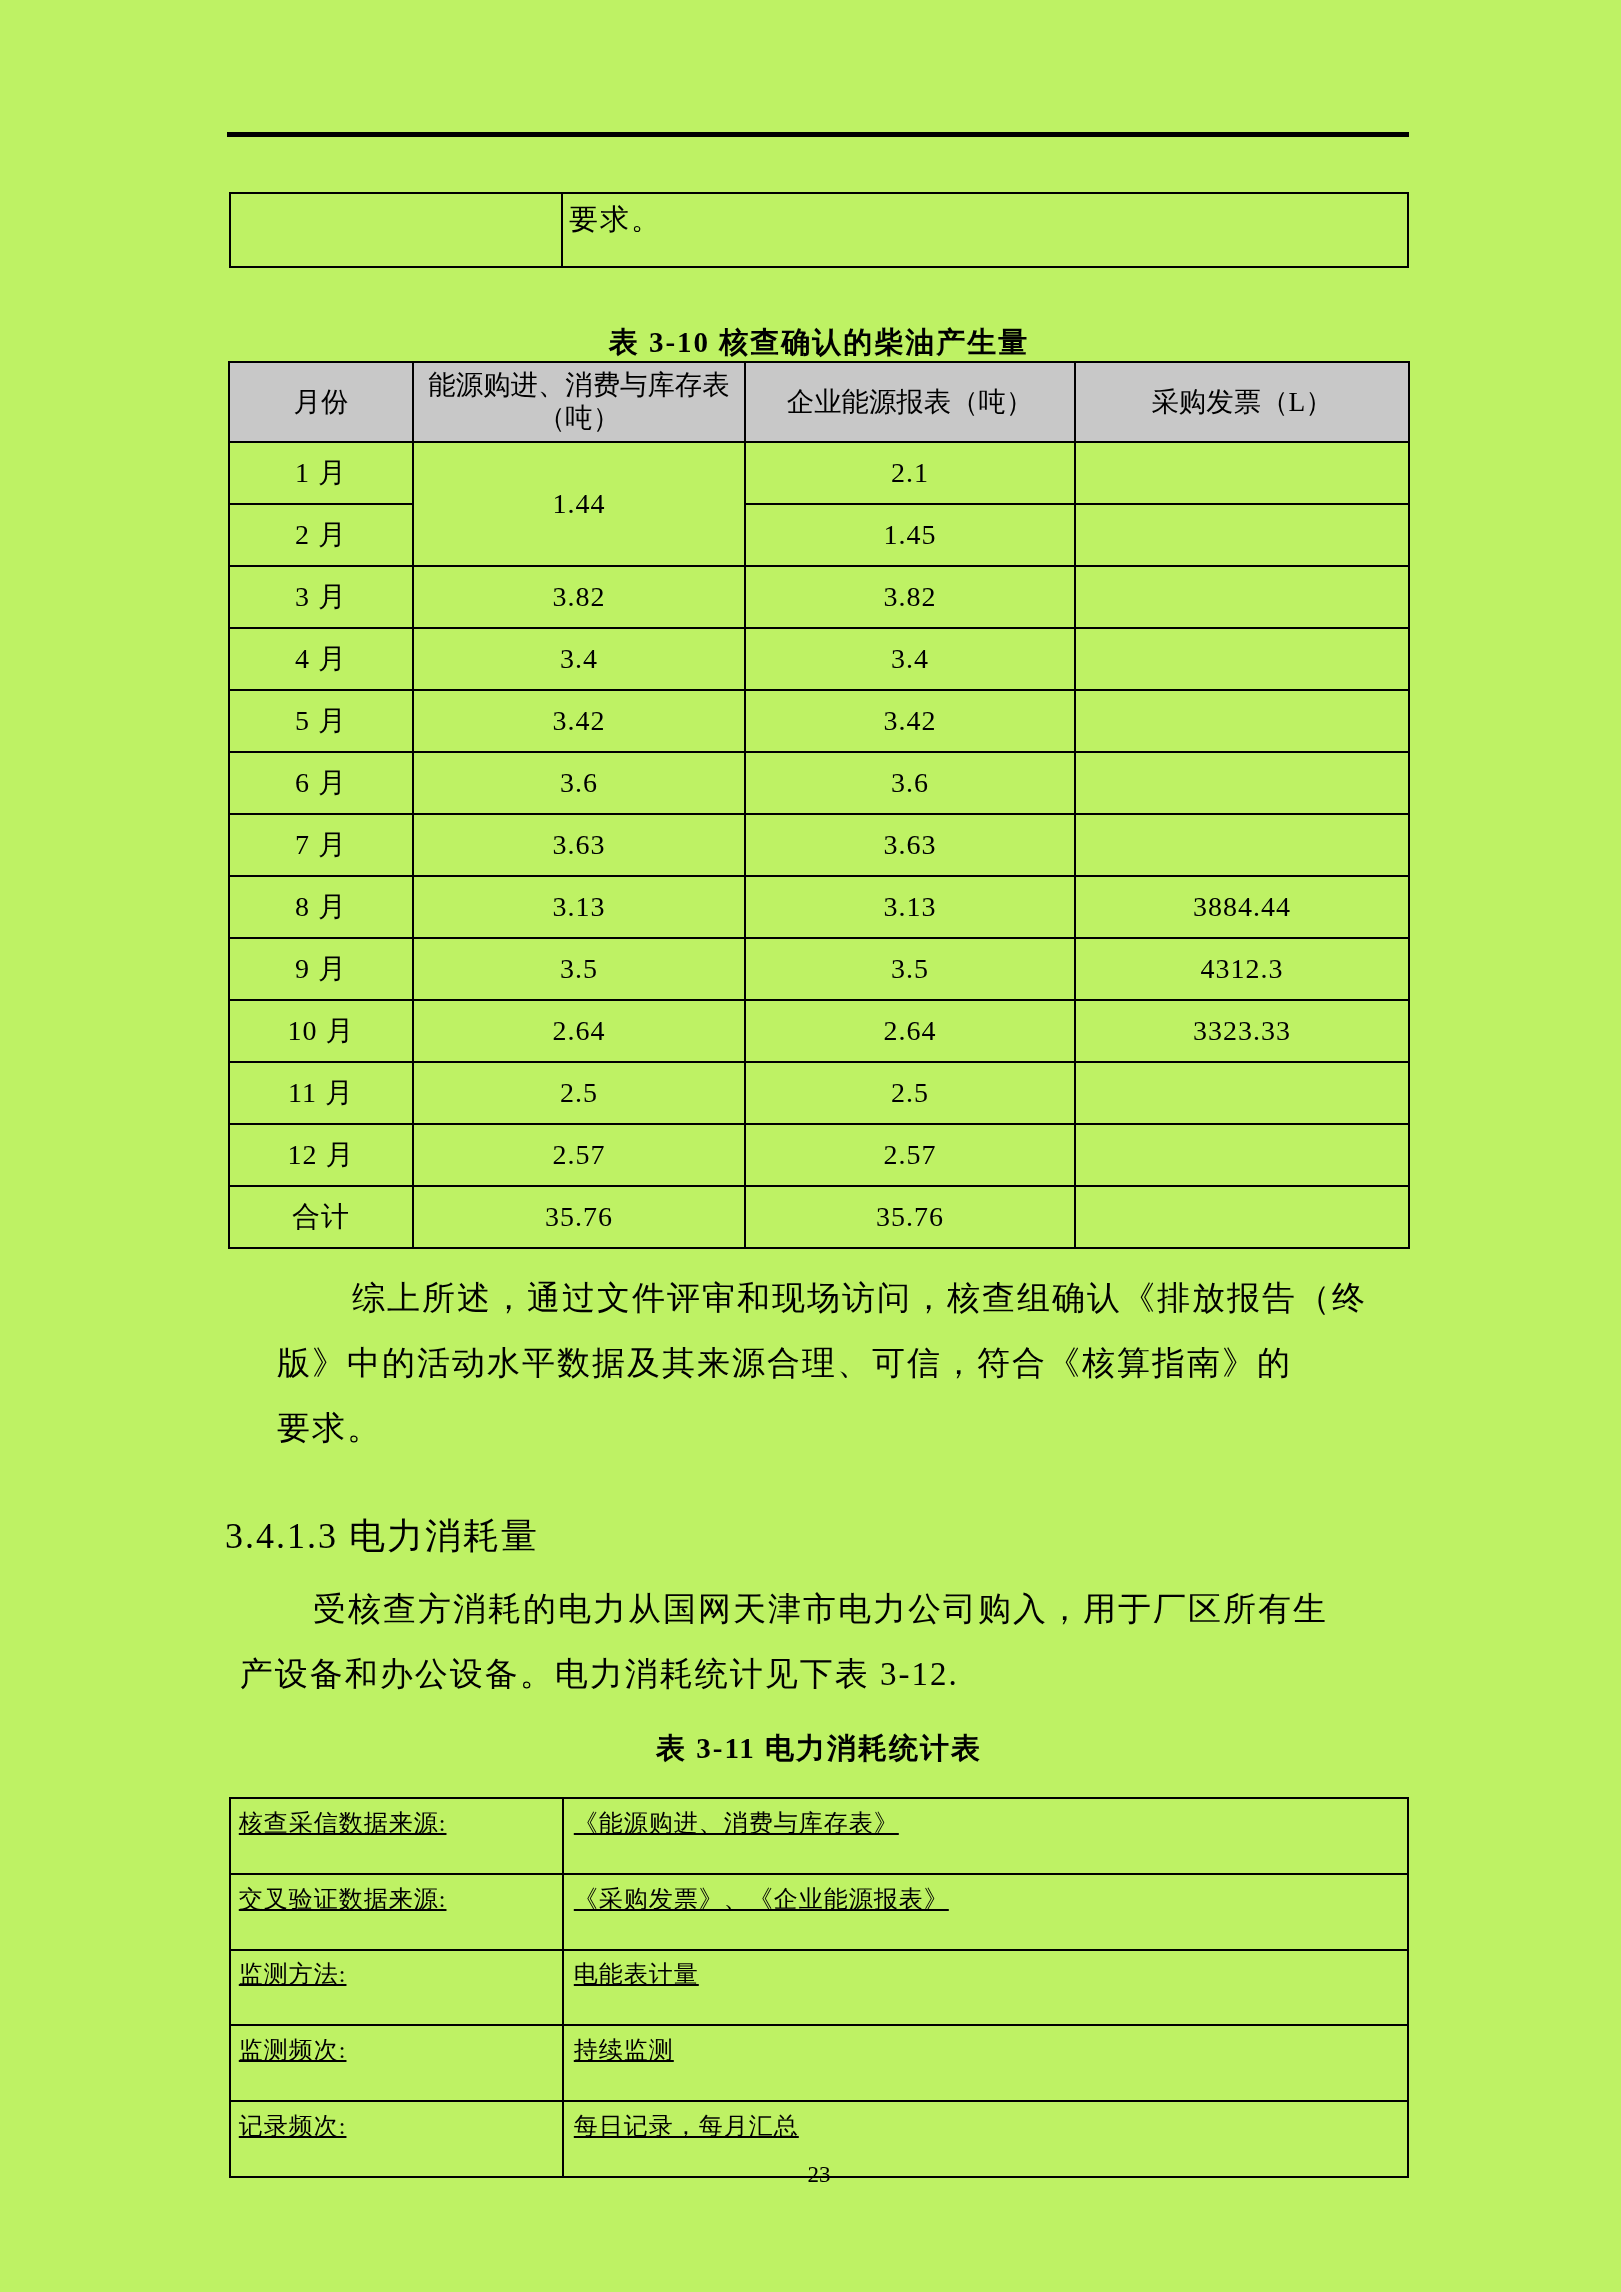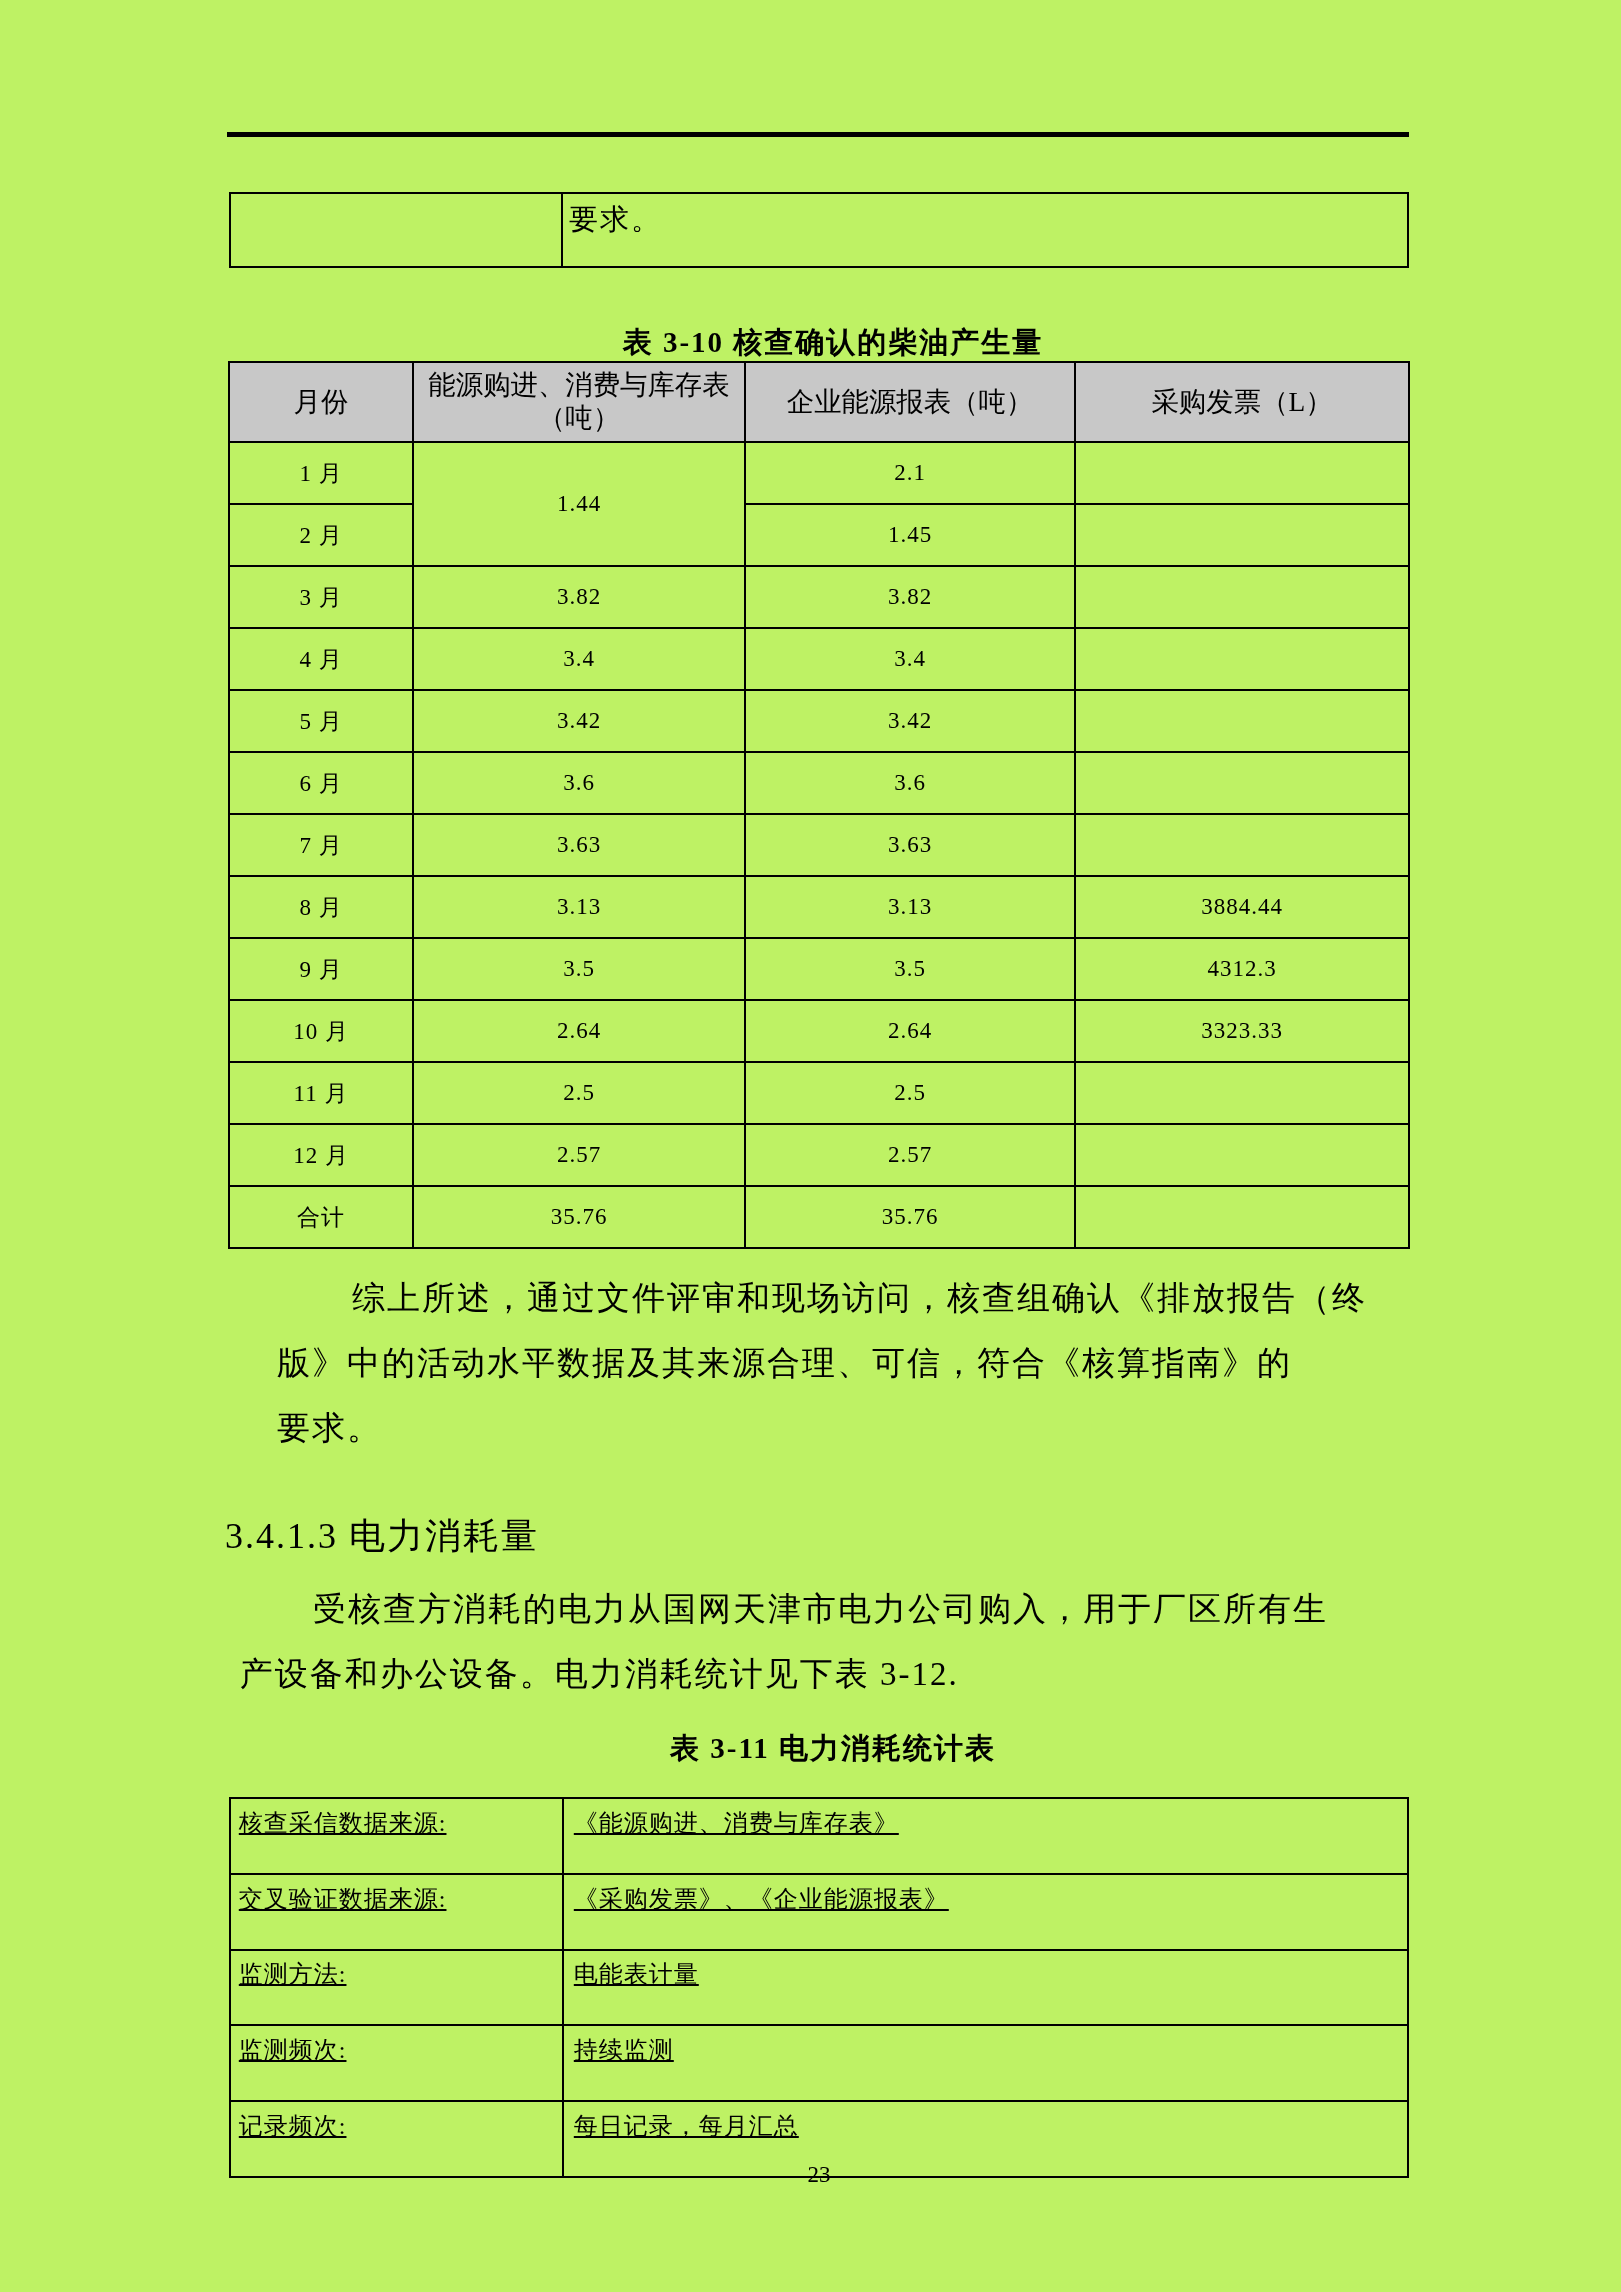--- a/index.html
+++ b/index.html
@@ -17,32 +17,32 @@
   table.tbl{border-collapse:collapse;table-layout:fixed;}
   table.tbl td{border:2px solid #000;overflow:hidden;}
 
   
   .partial{position:absolute;left:229px;top:192px;width:1180px;}
   .partial td{height:66px;vertical-align:top;}
   .partial td.val{padding:5.9px 7.8px 0 5.9px;font-size:29px;letter-spacing:2px;}
 
   
   .tbl-title{
-    position:absolute;left:243px;width:1180px;
+    position:absolute;left:229px;width:1180px;
     text-align:center;font-weight:bold;font-size:29px;line-height:39px;letter-spacing:2px;
   }
   .title-310{top:323px;}
   .title-311{top:1729px;}
 
   
   .t310{position:absolute;left:228px;top:361px;width:1181px;}
   .t310 td{text-align:center;vertical-align:middle;}
   .t310 tr.hdr td{background:#c8c8c8;font-size:27.4px;height:76px;}
   .t310 tr.hdr .two-line div{line-height:33px;}
-  .t310 tr.row td{font-size:23px;height:58px;letter-spacing:1px;}
+  .t310 tr.row td{font-size:28px;height:58px;letter-spacing:1px;}
 
   
   .para{position:absolute;left:228px;width:1186px;font-size:33px;line-height:65px;letter-spacing:2px;white-space:nowrap;}
   .p1{top:1266px;}
   .p2{top:1577px;}
   .p1 .line-first{padding-left:124px;}
   .p1 .line-rest{padding-left:49px;}
   .p2 .line-first{padding-left:85px;}
   .p2 .line-rest{padding-left:11.8px;}
 

